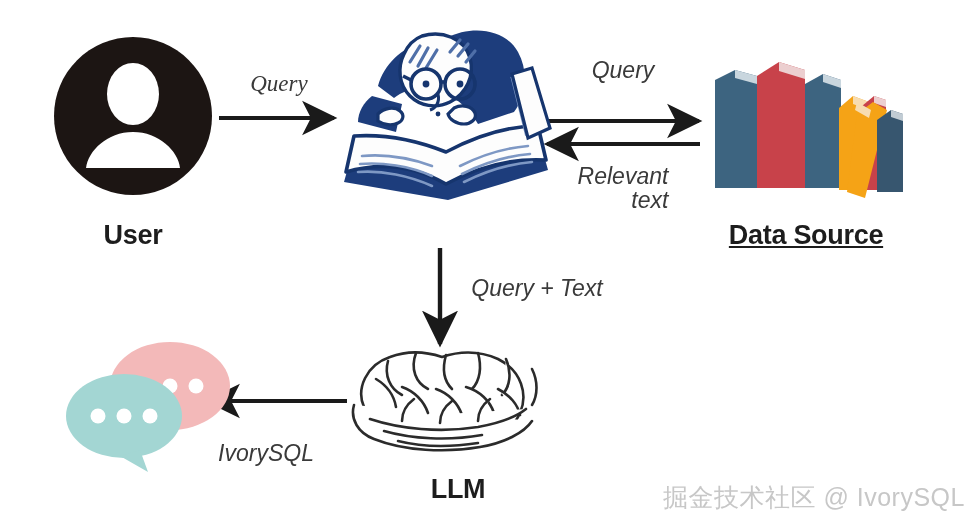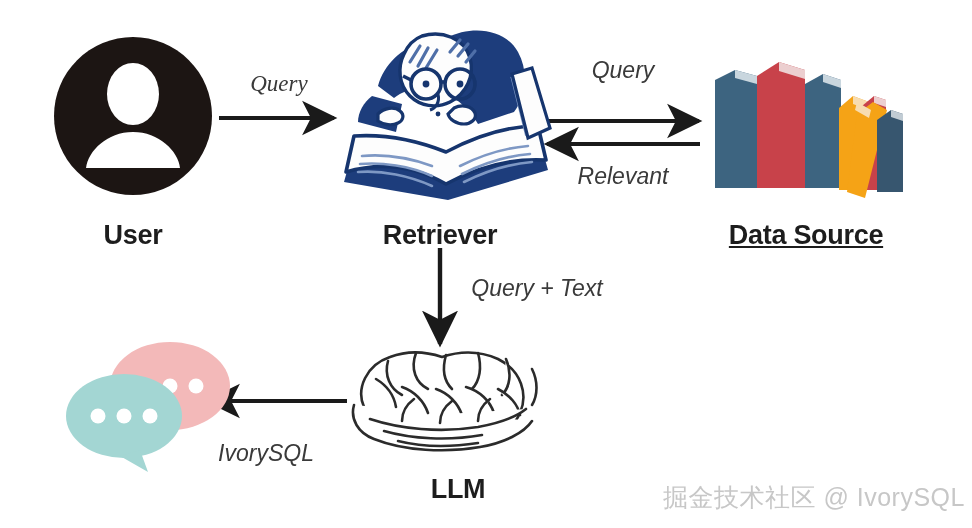--- a/index.html
+++ b/index.html
@@ -208,33 +208,33 @@
       <ellipse cx="62" cy="78" rx="58" ry="42" fill="#a3d6d3"></ellipse>
       <path d="M78 112l8 22-28-16z" fill="#a3d6d3"></path>
       <circle cx="36" cy="78" r="7.5" fill="#ffffff"></circle>
       <circle cx="62" cy="78" r="7.5" fill="#ffffff"></circle>
       <circle cx="88" cy="78" r="7.5" fill="#ffffff"></circle>
     </g>
   </svg>
 
   <div class="node-label" style="left:133px; top:220px;">User</div>
 
-  <div class="node-label" style="left:440px; top:220px;">Retriever</div>
 
   <div class="node-label" style="left:806px; top:220px;text-decoration:underline;">Data Source</div>
 
   <div class="node-label" style="left:458px; top:474px;">LLM</div>
 
 
   <div class="edge-label" style="left:279px; top:72px;font-family:Liberation Serif, serif;">Query</div>
 
   <div class="edge-label" style="left:623px; top:58px;">Query</div>
 
   <div class="edge-label" style="left:623px; top:164px;text-align:right;">
     <div>Relevant</div>
+    <div>text</div>
   </div>
 
   <div class="edge-label" style="left:537px; top:276px;">Query + Text</div>
 
   <div class="edge-label" style="left:266px; top:441px;">IvorySQL</div>
 
   <div class="watermark" style="left:663px; top:481px;">掘金技术社区 @ IvorySQL</div>
 
 </div>
 

